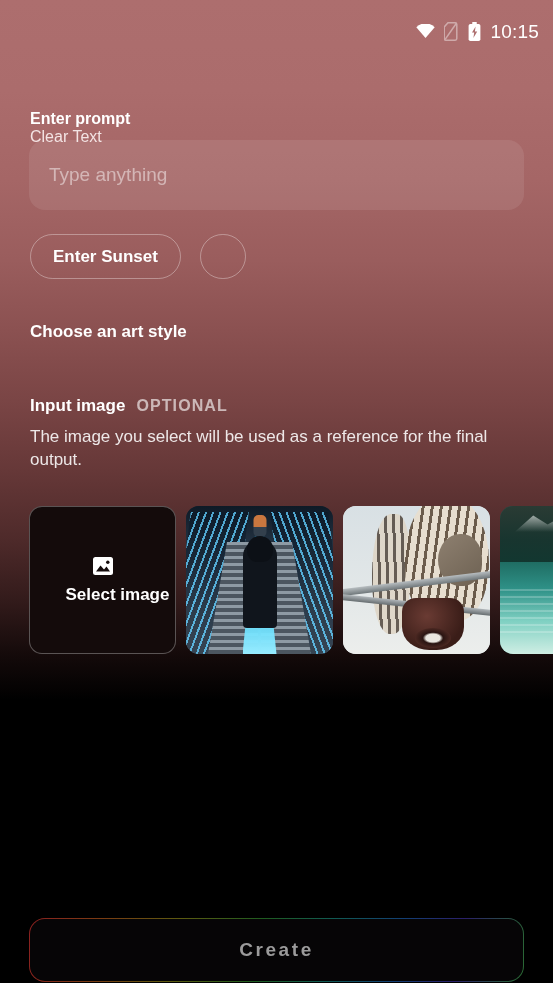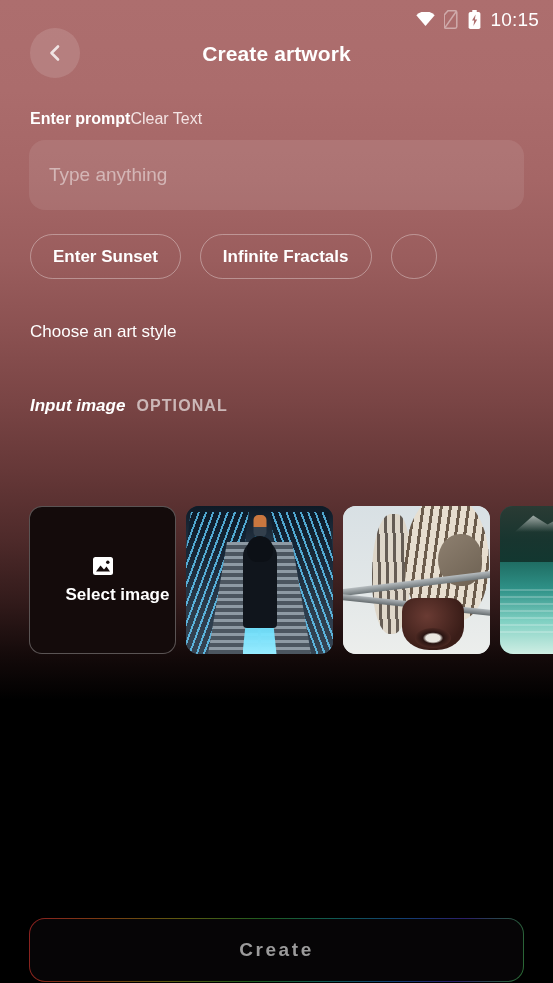--- a/index.html
+++ b/index.html
@@ -24,21 +24,21 @@
         #4e2a2a 540px,
         #331b1b 600px,
         #140a0a 655px,
         #000000 700px,
         #000000 983px);
     overflow:hidden;
   }
 
   
   .statusbar {
-    position:absolute; top:4px; left:0; right:0; height:30px;
+    position:absolute; top:16px; left:0; right:0; height:30px;
     display:flex; align-items:center; justify-content:flex-end;
     padding-right:14px; gap:9px;
   }
   .sb-time {
     color:#fff; font-size:19px; font-weight:500;
     letter-spacing:.2px; line-height:1;
   }
   .icon-wifi { width:19px; height:14px; position:relative; }
   .icon-wifi svg { display:block; }
   .icon-nosim { width:15px; height:19px; opacity:.42; }
@@ -59,21 +59,21 @@
   .back-btn svg { display:block; }
   .appbar-title {
     width:100%; text-align:center;
     color:#fff; font-size:21px; font-weight:700;
     letter-spacing:.1px;
   }
 
   
   .prompt-row {
     position:absolute; top:110px; left:30px; right:30px;
-    display:flex; align-items:baseline; justify-content:flex-start;
+    display:flex; align-items:baseline; justify-content:flex-end;flex-direction:column;
   }
   .prompt-label {
     color:#ffffff; font-size:16px; font-weight:700;
   }
   .clear-text {
     color:#f3e3e3; font-size:16px; font-weight:400;
     cursor:pointer;
   }
   .prompt-input {
     position:absolute; top:140px; left:29px;
@@ -97,27 +97,27 @@
     border:1px solid rgba(255,255,255,.34);
     border-radius:23px;
     display:flex; align-items:center;
     color:#fff; font-size:17px; font-weight:600;
     cursor:pointer; flex:none;
   }
 
   
   .art-style-heading {
     position:absolute; top:322px; left:30px;
-    color:#fff; font-size:17px; font-weight:400;
+    color:#fff; font-size:17px; font-weight:700;
   }
   .input-image-row {
     position:absolute; top:396px; left:30px;
     display:flex; align-items:baseline; gap:11px;
   }
-  .input-image-label { color:#fff; font-size:17px; font-weight:700;font-style:italic; }
+  .input-image-label { color:#fff; font-size:17px; font-weight:700; }
   .optional-badge {
     color:rgba(255,255,255,.62);
     font-size:16px; font-weight:700; letter-spacing:1.1px;
   }
   .input-image-desc {
     position:absolute; top:425px; left:30px; width:478px;
     color:rgba(255,255,255,.88);
     font-size:17px; line-height:1.38;
   }
 
@@ -310,56 +310,44 @@
     <span class="icon-battery">
       <svg width="13" height="19" viewBox="0 0 13 19">
         <rect x="4.2" y="0" width="4.6" height="2" rx="0.6" fill="#ffffff"></rect>
         <rect x="0.6" y="2" width="11.8" height="17" rx="1.8" fill="#ffffff"></rect>
         <path d="M7.6 4.6 L4.0 10.6 H6.2 L5.4 16.0 L9.2 9.6 H6.9 Z" fill="#ad6e6e"></path>
       </svg>
     </span>
     <span class="sb-time">10:15</span>
   </div>
 
-  <div class="appbar">
-    <div class="back-btn">
-      <span>
-        <svg width="20" height="20" viewBox="0 0 20 20">
-          <path d="M13 3.5 L6.5 10 L13 16.5" fill="none" stroke="#f0e4e4" stroke-width="2.6" stroke-linecap="round" stroke-linejoin="round"></path>
-        </svg>
-      </span>
-    </div>
-    <div class="appbar-title">Create artwork</div>
-  </div>
 
   <div class="prompt-row">
     <span class="prompt-label">Enter prompt</span>
     <span class="clear-text">Clear Text</span>
   </div>
 
   <input class="prompt-input" type="text" placeholder="Type anything" style="">
 
   <div class="chips">
     <div class="chip">
       <span>Enter Sunset</span>
     </div>
     <div class="chip">
-      <span>Infinite Fractals</span>
-    </div>
-    <div class="chip">
       
     </div>
   </div>
 
   <div class="art-style-heading">Choose an art style</div>
 
   <div class="input-image-row">
     <span class="input-image-label">Input image</span>
     <span class="optional-badge">OPTIONAL</span>
   </div>
+  <div class="input-image-desc">The image you select will be used as a reference for the final output.</div>
 
   <div class="thumb-row">
 
     <div class="thumb thumb-select">
       <span class="sel-icon">
         <svg width="22" height="20" viewBox="0 0 22 20">
           <rect x="1" y="1" width="20" height="18" rx="2.5" fill="#ffffff"></rect>
           <path d="M4 15.5 L8.5 9.5 L12 13.5 L14.5 10.5 L18 15.5 Z" fill="#140b0b"></path>
           <circle cx="15.8" cy="6.2" r="1.7" fill="#140b0b"></circle>
         </svg>

